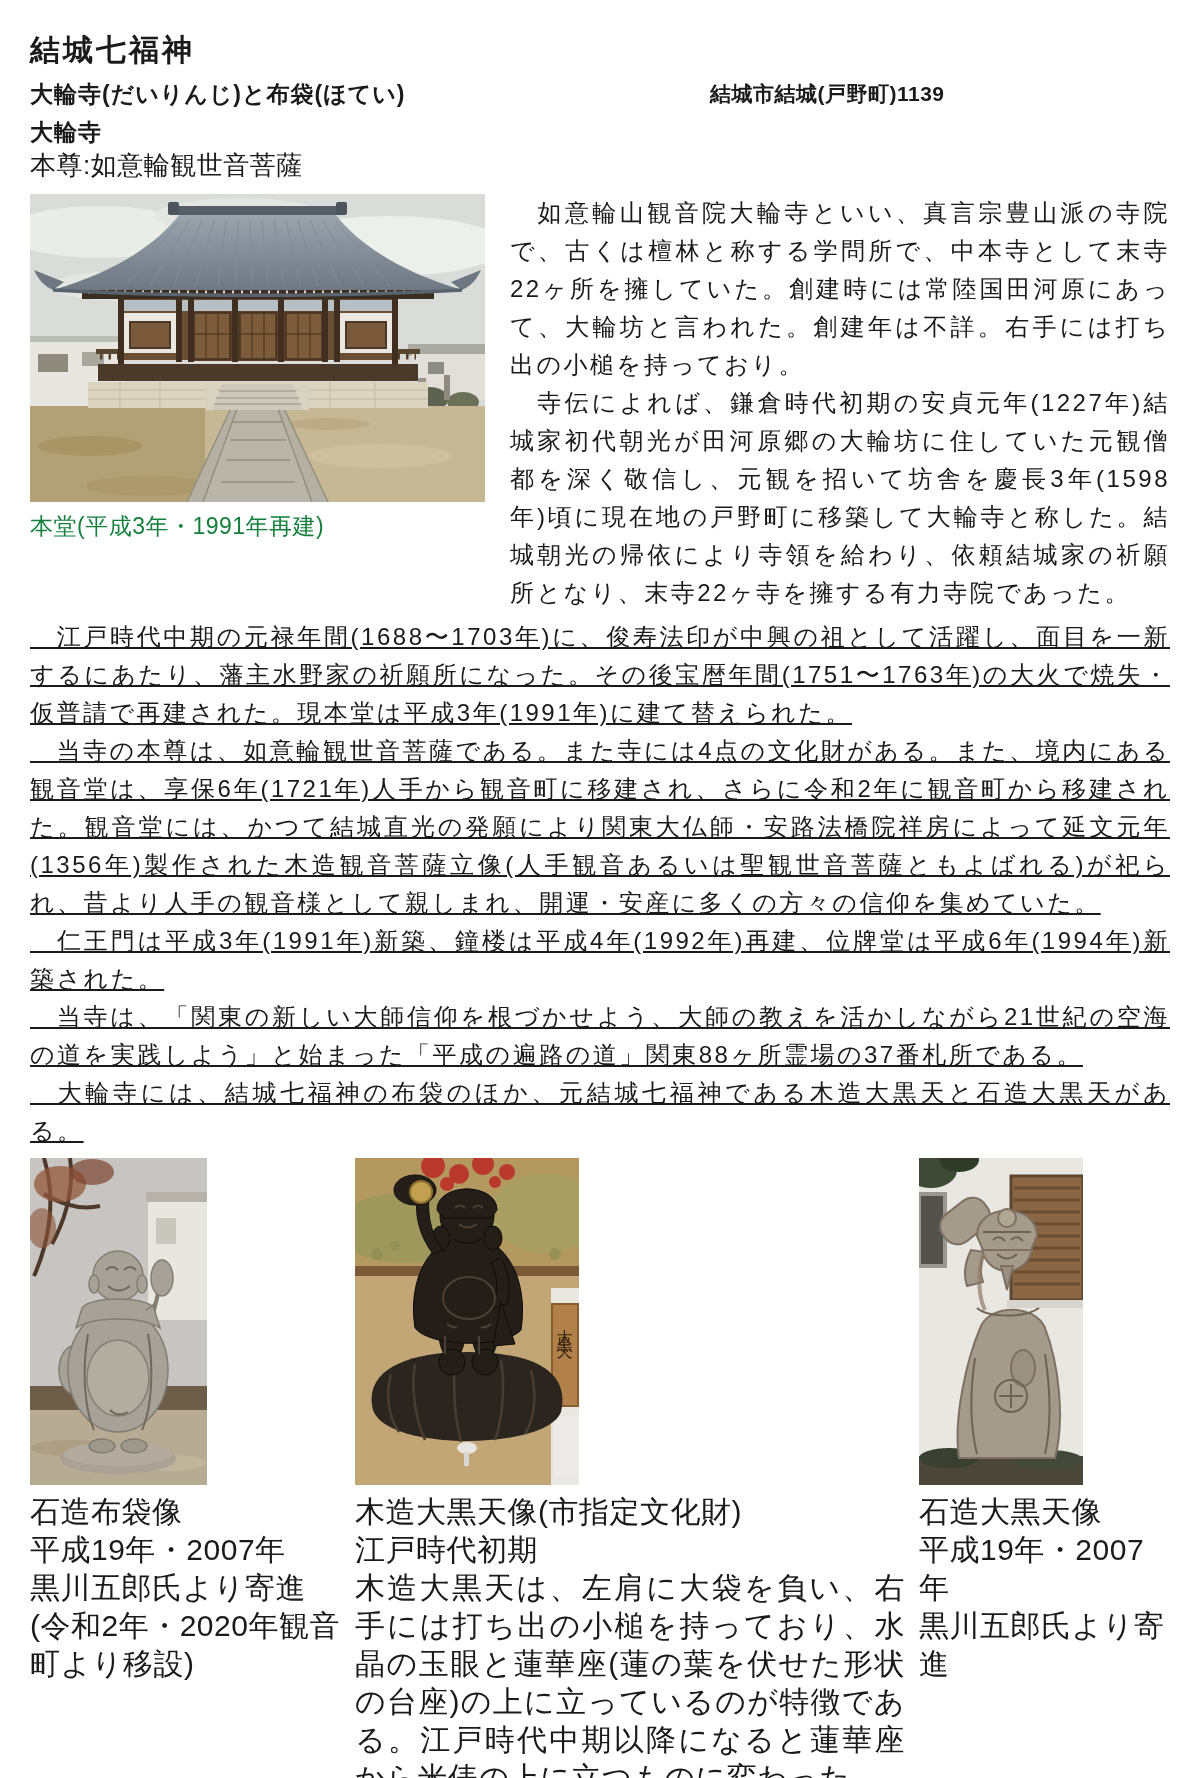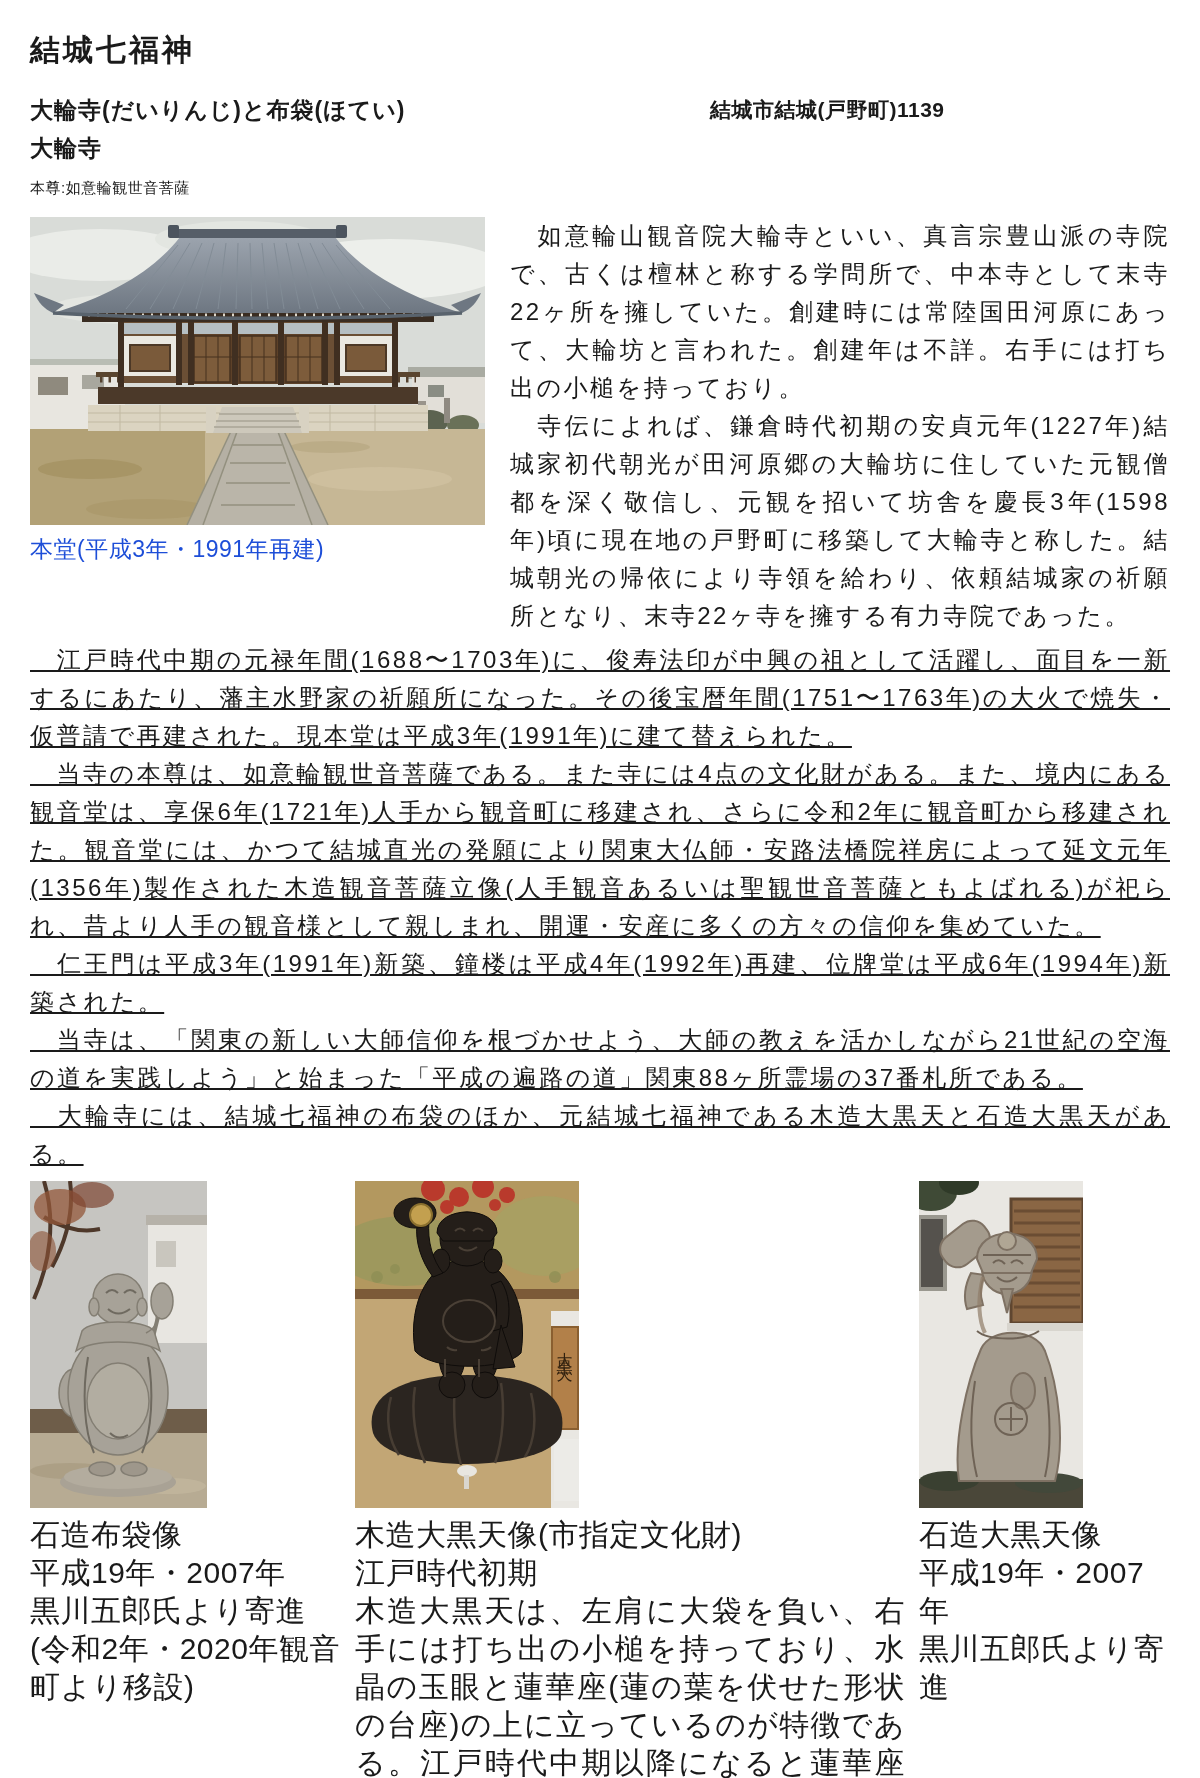--- a/index.html
+++ b/index.html
@@ -9,35 +9,35 @@
     background:#fff;
     box-sizing:border-box;
     padding:34px 30px 0 30px;
     overflow:hidden;
     font-family:"Liberation Sans",sans-serif;
     color:#1a1a1a;
   }
   h1.doc-title{
     margin:0;font-size:30px;font-weight:700;letter-spacing:3px;line-height:32px;
   }
-  .subtitle-row{position:relative;margin-top:28px;height:32px;}
+  .subtitle-row{position:relative;margin-top:12px;height:32px;}
   h2.section-title{
     margin:0;font-size:23px;font-weight:700;letter-spacing:1px;line-height:32px;display:inline-block;
   }
   .address{
     position:absolute;left:680px;top:0;font-size:21px;font-weight:700;letter-spacing:0.5px;line-height:32px;
   }
   h3.temple-heading{margin:6px 0 0 0;font-size:23px;font-weight:700;letter-spacing:1px;line-height:32px;}
-  .principal-line{margin-top:8px;font-size:15px;letter-spacing:0.5px;line-height:32px;}
+  .principal-line{margin-top:1px;font-size:26px;letter-spacing:0.5px;line-height:32px;}
 
   .toprow{display:flex;margin-top:13px;margin-bottom:6px;}
   .main-figure{flex:none;width:455px;margin:0 25px 0 0;padding:0;}
   .photo-frame{width:455px;height:308px;overflow:hidden;background:#d9dcd8;}
   .main-figure figcaption{
-    margin-top:6px;font-size:23px;letter-spacing:0.5px;line-height:36px;color:#1d4ed8;
+    margin-top:6px;font-size:23px;letter-spacing:0.5px;line-height:36px;color:#15803d;
   }
   .coltext{flex:1;min-width:0;}
   p.body-par{
     margin:0;font-size:24px;letter-spacing:2.5px;line-height:38px;
     text-align:justify;text-justify:inter-character;
   }
   .fullwide{margin-top:0;text-decoration:underline;}
 
   .gallery{display:flex;margin-top:8px;}
   .gcol{box-sizing:border-box;}

